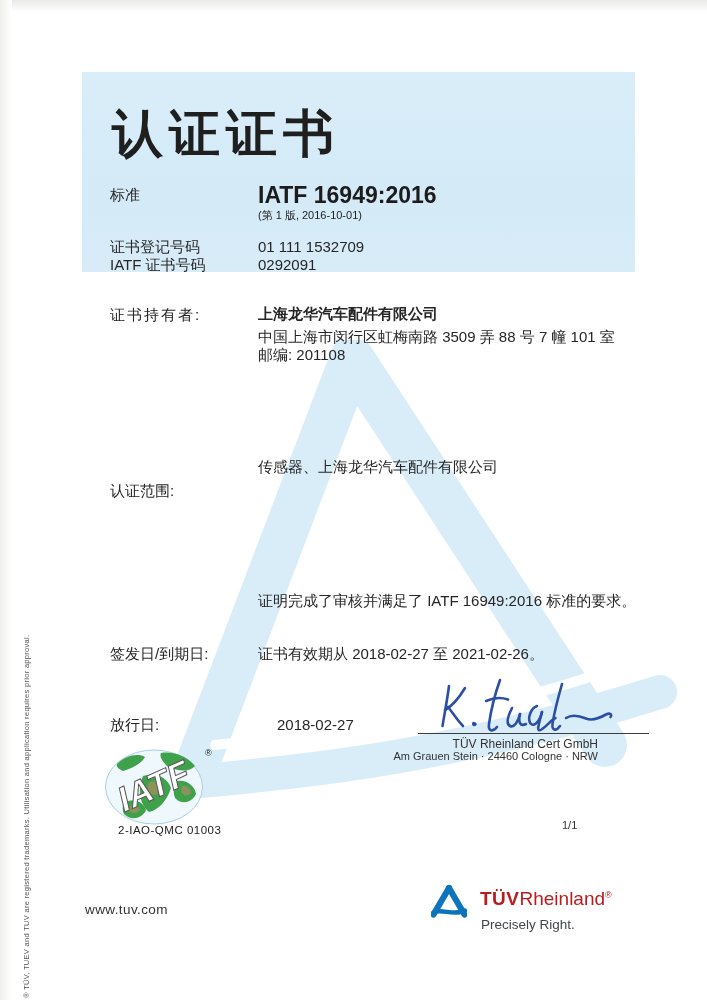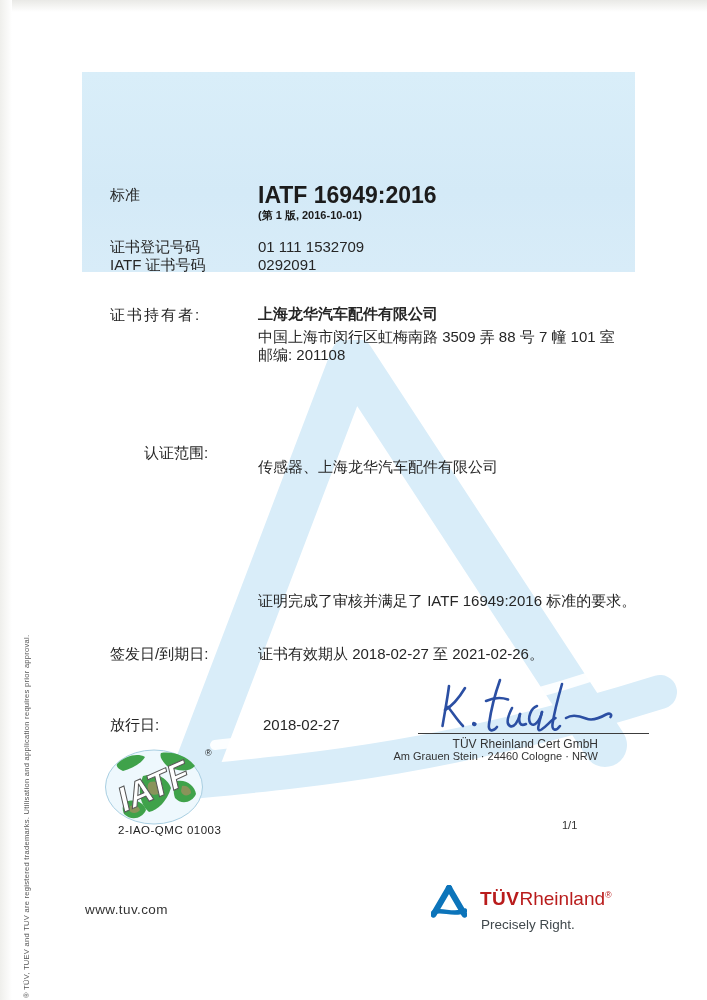--- a/index.html
+++ b/index.html
@@ -13,21 +13,21 @@
   .scan-edge-left{position:absolute;left:0;top:0;width:12px;height:1000px;
     background:linear-gradient(90deg,#efefec,#ffffff);}
   .band{position:absolute;left:82px;top:72px;width:553px;height:200px;
     background:linear-gradient(180deg,#d9eef9 0%,#d4eaf7 60%,#d8ecf8 100%);}
   .wm{position:absolute;left:140px;top:340px;width:540px;height:460px;}
   .title{position:absolute;left:112px;top:100px;margin:0;
     font-size:51px;font-weight:700;letter-spacing:6px;color:#1f1f1f;}
   .lbl{position:absolute;left:110px;font-size:15px;color:#262626;}
   .val{position:absolute;left:258px;font-size:15px;color:#262626;}
   .std-val{position:absolute;left:258px;top:182px;font-size:23px;font-weight:700;color:#1c1c1c;}
-  .std-ed{position:absolute;left:258px;top:208px;font-size:11px;font-weight:700;color:#1c1c1c;}
+  .std-ed{position:absolute;left:258px;top:208px;font-size:11px;font-weight:400;color:#1c1c1c;}
   .bold{font-weight:700;}
   .sig-svg{position:absolute;left:438px;top:674px;width:180px;height:60px;}
   .sig-line{position:absolute;left:418px;top:733px;width:231px;border-top:1.6px solid #3c3c3c;}
   .sig-org{position:absolute;left:380px;top:737px;width:218px;text-align:right;
     font-size:12px;color:#333;}
   .sig-addr{position:absolute;left:360px;top:750px;width:238px;text-align:right;
     font-size:11px;color:#333;}
   .globe{position:absolute;left:104px;top:748px;width:100px;height:78px;}
   .globe-reg{position:absolute;left:205px;top:748px;font-size:9px;color:#222;}
   .iatf-code{position:absolute;left:118px;top:824px;font-size:11.5px;letter-spacing:.5px;color:#222;}
@@ -52,45 +52,46 @@
   <div class="scan-edge-left"></div>
 
   <div class="band"></div>
 
   <svg class="wm" viewBox="0 0 540 460">
     <path d="M55 430 L212 18 L465 405" fill="none" stroke="#d9edf9" stroke-width="44" stroke-linecap="round" stroke-linejoin="round"></path>
     <path d="M20 445 C150 432, 290 424, 520 352" fill="none" stroke="#d9edf9" stroke-width="34" stroke-linecap="round"></path>
     <path d="M75 405 C190 392, 330 380, 470 330" fill="none" stroke="#ffffff" stroke-width="10" stroke-linecap="round" opacity="0.9"></path>
   </svg>
 
+  <h1 class="title">认证证书</h1>
 
   <div class="lbl" style="top:186px;">标准</div>
   <div class="std-val">IATF 16949:2016</div>
   <div class="std-ed">(第 1 版, 2016-10-01)</div>
 
   <div class="lbl" style="top:238px;">证书登记号码</div>
   <div class="val" style="top:238px;">01 111 1532709</div>
   <div class="lbl" style="top:256px;">IATF 证书号码</div>
   <div class="val" style="top:256px;">0292091</div>
 
   <div class="lbl" style="top:306px;letter-spacing:2px;">证书持有者:</div>
   <div class="val bold" style="top:305px;">上海龙华汽车配件有限公司</div>
   <div class="val" style="top:328px;">中国上海市闵行区虹梅南路 3509 弄 88 号 7 幢 101 室</div>
   <div class="val" style="top:346px;">邮编: 201108</div>
 
-  <div class="lbl" style="top:444px;margin-left:34px;">认证范围:</div>
+  <div class="lbl" style="top:482px;">认证范围:</div>
   <div class="val" style="top:458px;">传感器、上海龙华汽车配件有限公司</div>
 
   <div class="val" style="top:592px;">证明完成了审核并满足了 IATF 16949:2016 标准的要求。</div>
 
   <div class="lbl" style="top:645px;">签发日/到期日:</div>
   <div class="val" style="top:645px;">证书有效期从 2018-02-27 至 2021-02-26。</div>
 
   <div class="lbl" style="top:716px;">放行日:</div>
-  <div class="val" style="top:716px;left:263px;">2018-02-27</div>
+  <div class="val" style="top:716px;left:277px;">2018-02-27</div>
 
   <svg class="sig-svg" viewBox="0 0 180 60">
     <g fill="none" stroke="#2b4fa3" stroke-width="2.6" stroke-linecap="round">
       <path d="M11 12 C9.5 24 6.5 40 4.5 52"></path>
       <path d="M27 14 C21 24 14 32 7 36"></path>
       <path d="M10 33 C15 39 19 46 25 52"></path>
       <path d="M36 50 l0.6 0.2" stroke-width="4.2"></path>
       <path d="M62 6 C57 20 53 36 51 50 C50 57 54.5 58.5 59 53"></path>
       <path d="M48 27 C56 23.5 64 23.5 70 25.5"></path>
       <path d="M74 34 C70 42 68 50 72 52 C76 54 80 48 82 40"></path>

